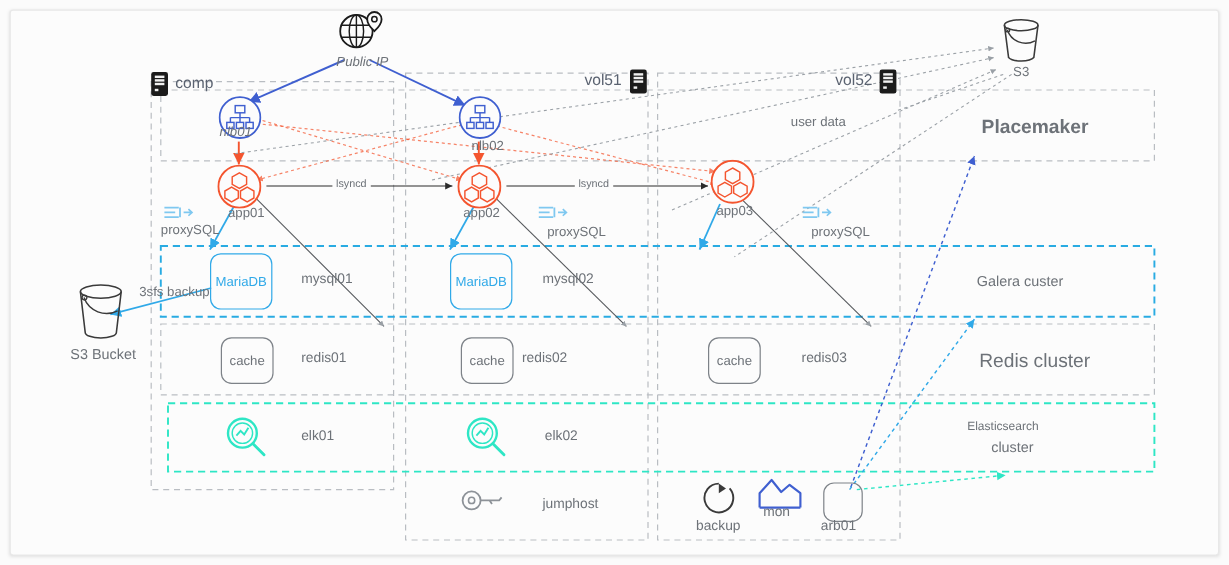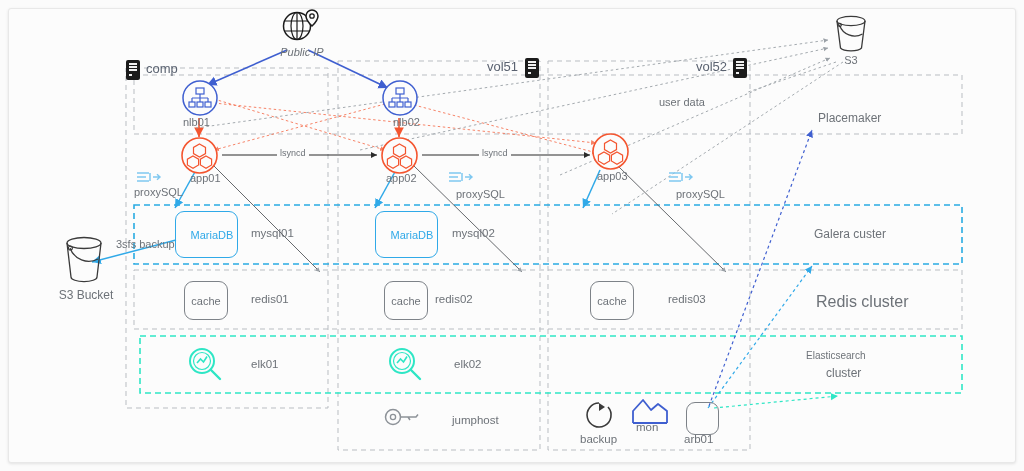--- a/index.html
+++ b/index.html
@@ -39,21 +39,21 @@
   .server-ico i:nth-child(3){top:9px;}
   .server-ico i:nth-child(4){top:14px;width:3px;right:auto;}
   .rbox{
     position:absolute;z-index:4;border:1.6px solid #7d8288;border-radius:9px;
     display:flex;align-items:center;justify-content:center;
     font-size:11px;color:#6d7278;background:transparent;text-align:right;
   }
   .mariabox{
     position:absolute;z-index:4;border:1.6px solid #30a9e8;border-radius:9px;
     display:flex;align-items:center;justify-content:center;
-    font-size:11px;color:#30a9e8;background:transparent;padding-left:11px;
+    font-size:11px;color:#30a9e8;background:transparent;
   }
   .rname{position:absolute;z-index:5;color:#6d7278;font-size:11.5px;white-space:nowrap;}
   .proxy-ico{position:absolute;z-index:5;}
 </style>
 </head>
 <body>
 
 <div id="page">
   <div id="frame"></div>
 
@@ -181,21 +181,21 @@
   <div class="lbl" style="left:116px;top:238px;">3sfs backup</div>
 
   <svg class="node" style="left:182px;top:80px;width:36px;height:36px;" viewBox="0 0 36 36">
     <circle cx="18" cy="18" r="17" fill="#fcfcfc" stroke="#3f5fd0" stroke-width="1.5"></circle>
     <rect x="14" y="8" width="8" height="6" fill="none" stroke="#3f5fd0" stroke-width="1.2"></rect>
     <path d="M18,14 V18 M10,18 H26 M10,18 V22 M18,18 V22 M26,18 V22" stroke="#3f5fd0" stroke-width="1.2" fill="none"></path>
     <rect x="7" y="22" width="6" height="5" fill="none" stroke="#3f5fd0" stroke-width="1.2"></rect>
     <rect x="15" y="22" width="6" height="5" fill="none" stroke="#3f5fd0" stroke-width="1.2"></rect>
     <rect x="23" y="22" width="6" height="5" fill="none" stroke="#3f5fd0" stroke-width="1.2"></rect>
   </svg>
-  <div class="lbl" style="left:183px;top:116px;">nlb01</div>
+  <div class="lbl" style="left:183px;top:104px;font-style:italic;">nlb01</div>
 
   <svg class="node" style="left:382px;top:80px;width:36px;height:36px;" viewBox="0 0 36 36">
     <circle cx="18" cy="18" r="17" fill="#fcfcfc" stroke="#3f5fd0" stroke-width="1.5"></circle>
     <rect x="14" y="8" width="8" height="6" fill="none" stroke="#3f5fd0" stroke-width="1.2"></rect>
     <path d="M18,14 V18 M10,18 H26 M10,18 V22 M18,18 V22 M26,18 V22" stroke="#3f5fd0" stroke-width="1.2" fill="none"></path>
     <rect x="7" y="22" width="6" height="5" fill="none" stroke="#3f5fd0" stroke-width="1.2"></rect>
     <rect x="15" y="22" width="6" height="5" fill="none" stroke="#3f5fd0" stroke-width="1.2"></rect>
     <rect x="23" y="22" width="6" height="5" fill="none" stroke="#3f5fd0" stroke-width="1.2"></rect>
   </svg>
   <div class="lbl" style="left:393px;top:116px;">nlb02</div>
@@ -255,21 +255,21 @@
   </div>
   <div class="rname" style="left:251px;top:227px;">mysql01</div>
 
   <div class="mariabox" style="left:375px;top:211px;width:50px;height:45px;">
     <span>MariaDB</span>
   </div>
   <div class="rname" style="left:452px;top:227px;">mysql02</div>
 
   <div class="rname" style="left:814px;top:227px;font-size:12px;">Galera custer</div>
 
-  <div class="rname" style="left:818px;top:111px;font-size:12px;">Placemaker</div>
+  <div class="rname" style="left:818px;top:98px;font-size:16px;font-weight:bold;">Placemaker</div>
 
   <div class="rbox" style="left:184px;top:281px;width:42px;height:37px;">
     <span>cache</span>
   </div>
   <div class="rname" style="left:251px;top:293px;">redis01</div>
 
   <div class="rbox" style="left:384px;top:281px;width:42px;height:37px;">
     <span>cache</span>
   </div>
   <div class="rname" style="left:435px;top:293px;">redis02</div>

